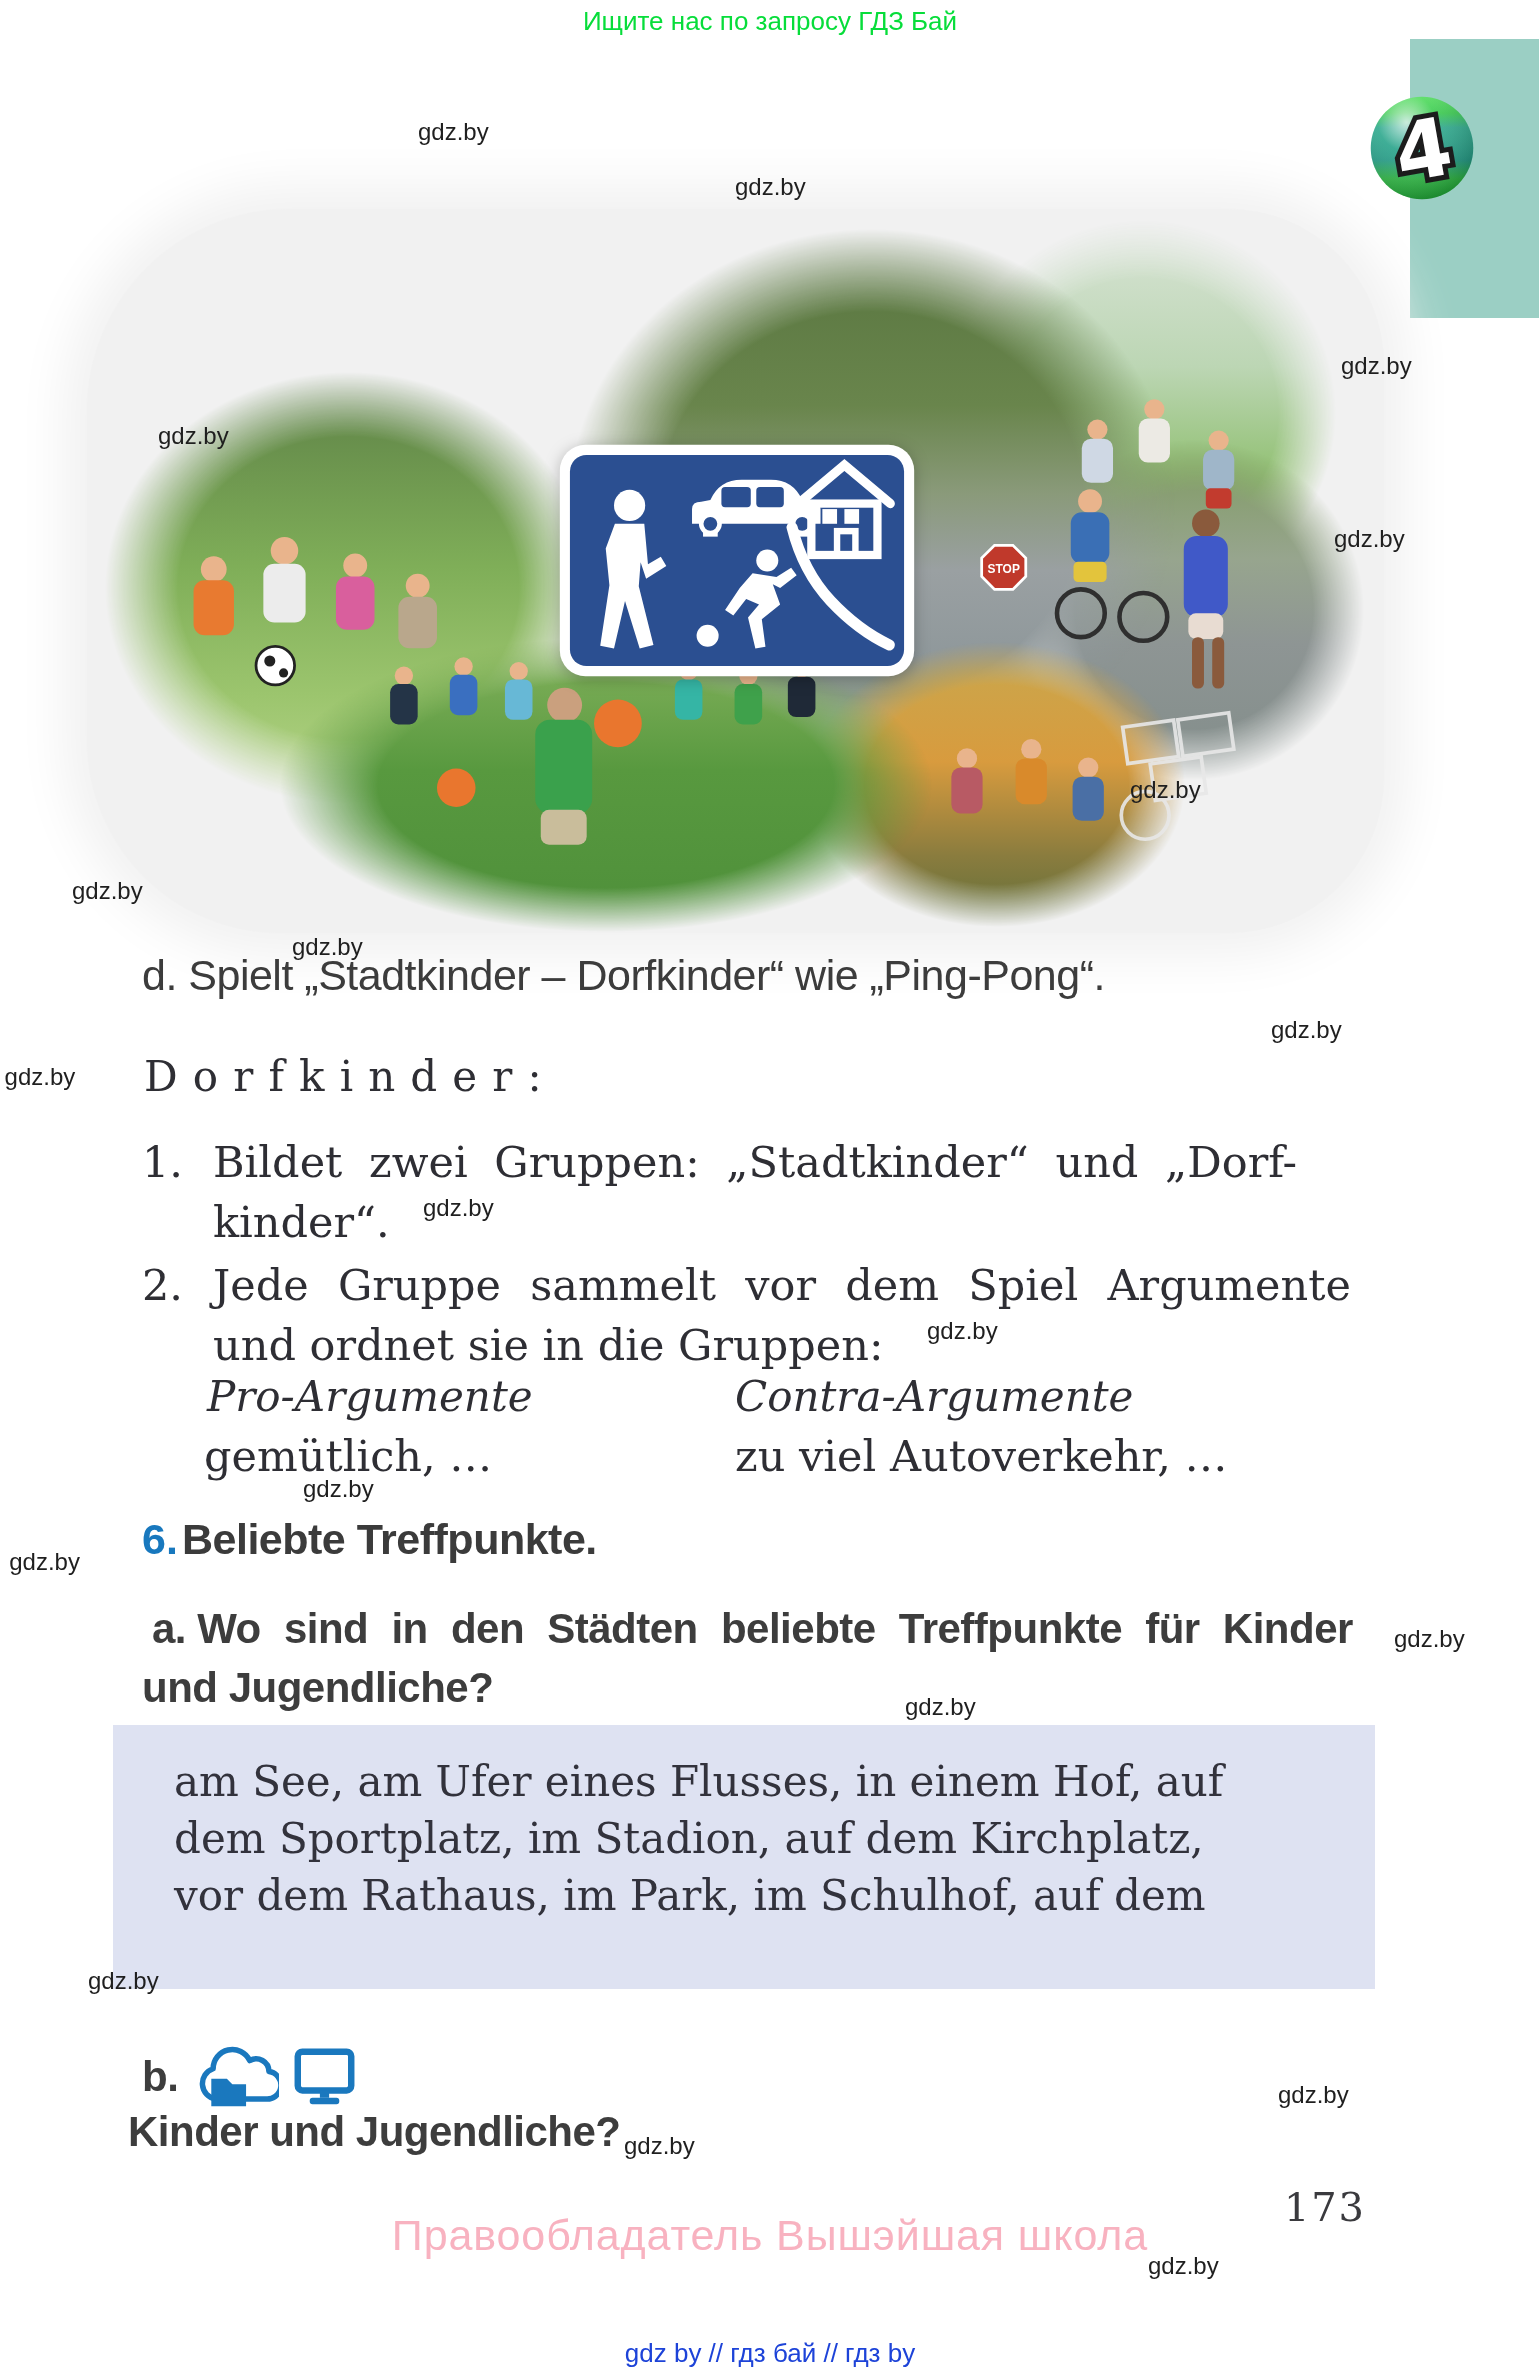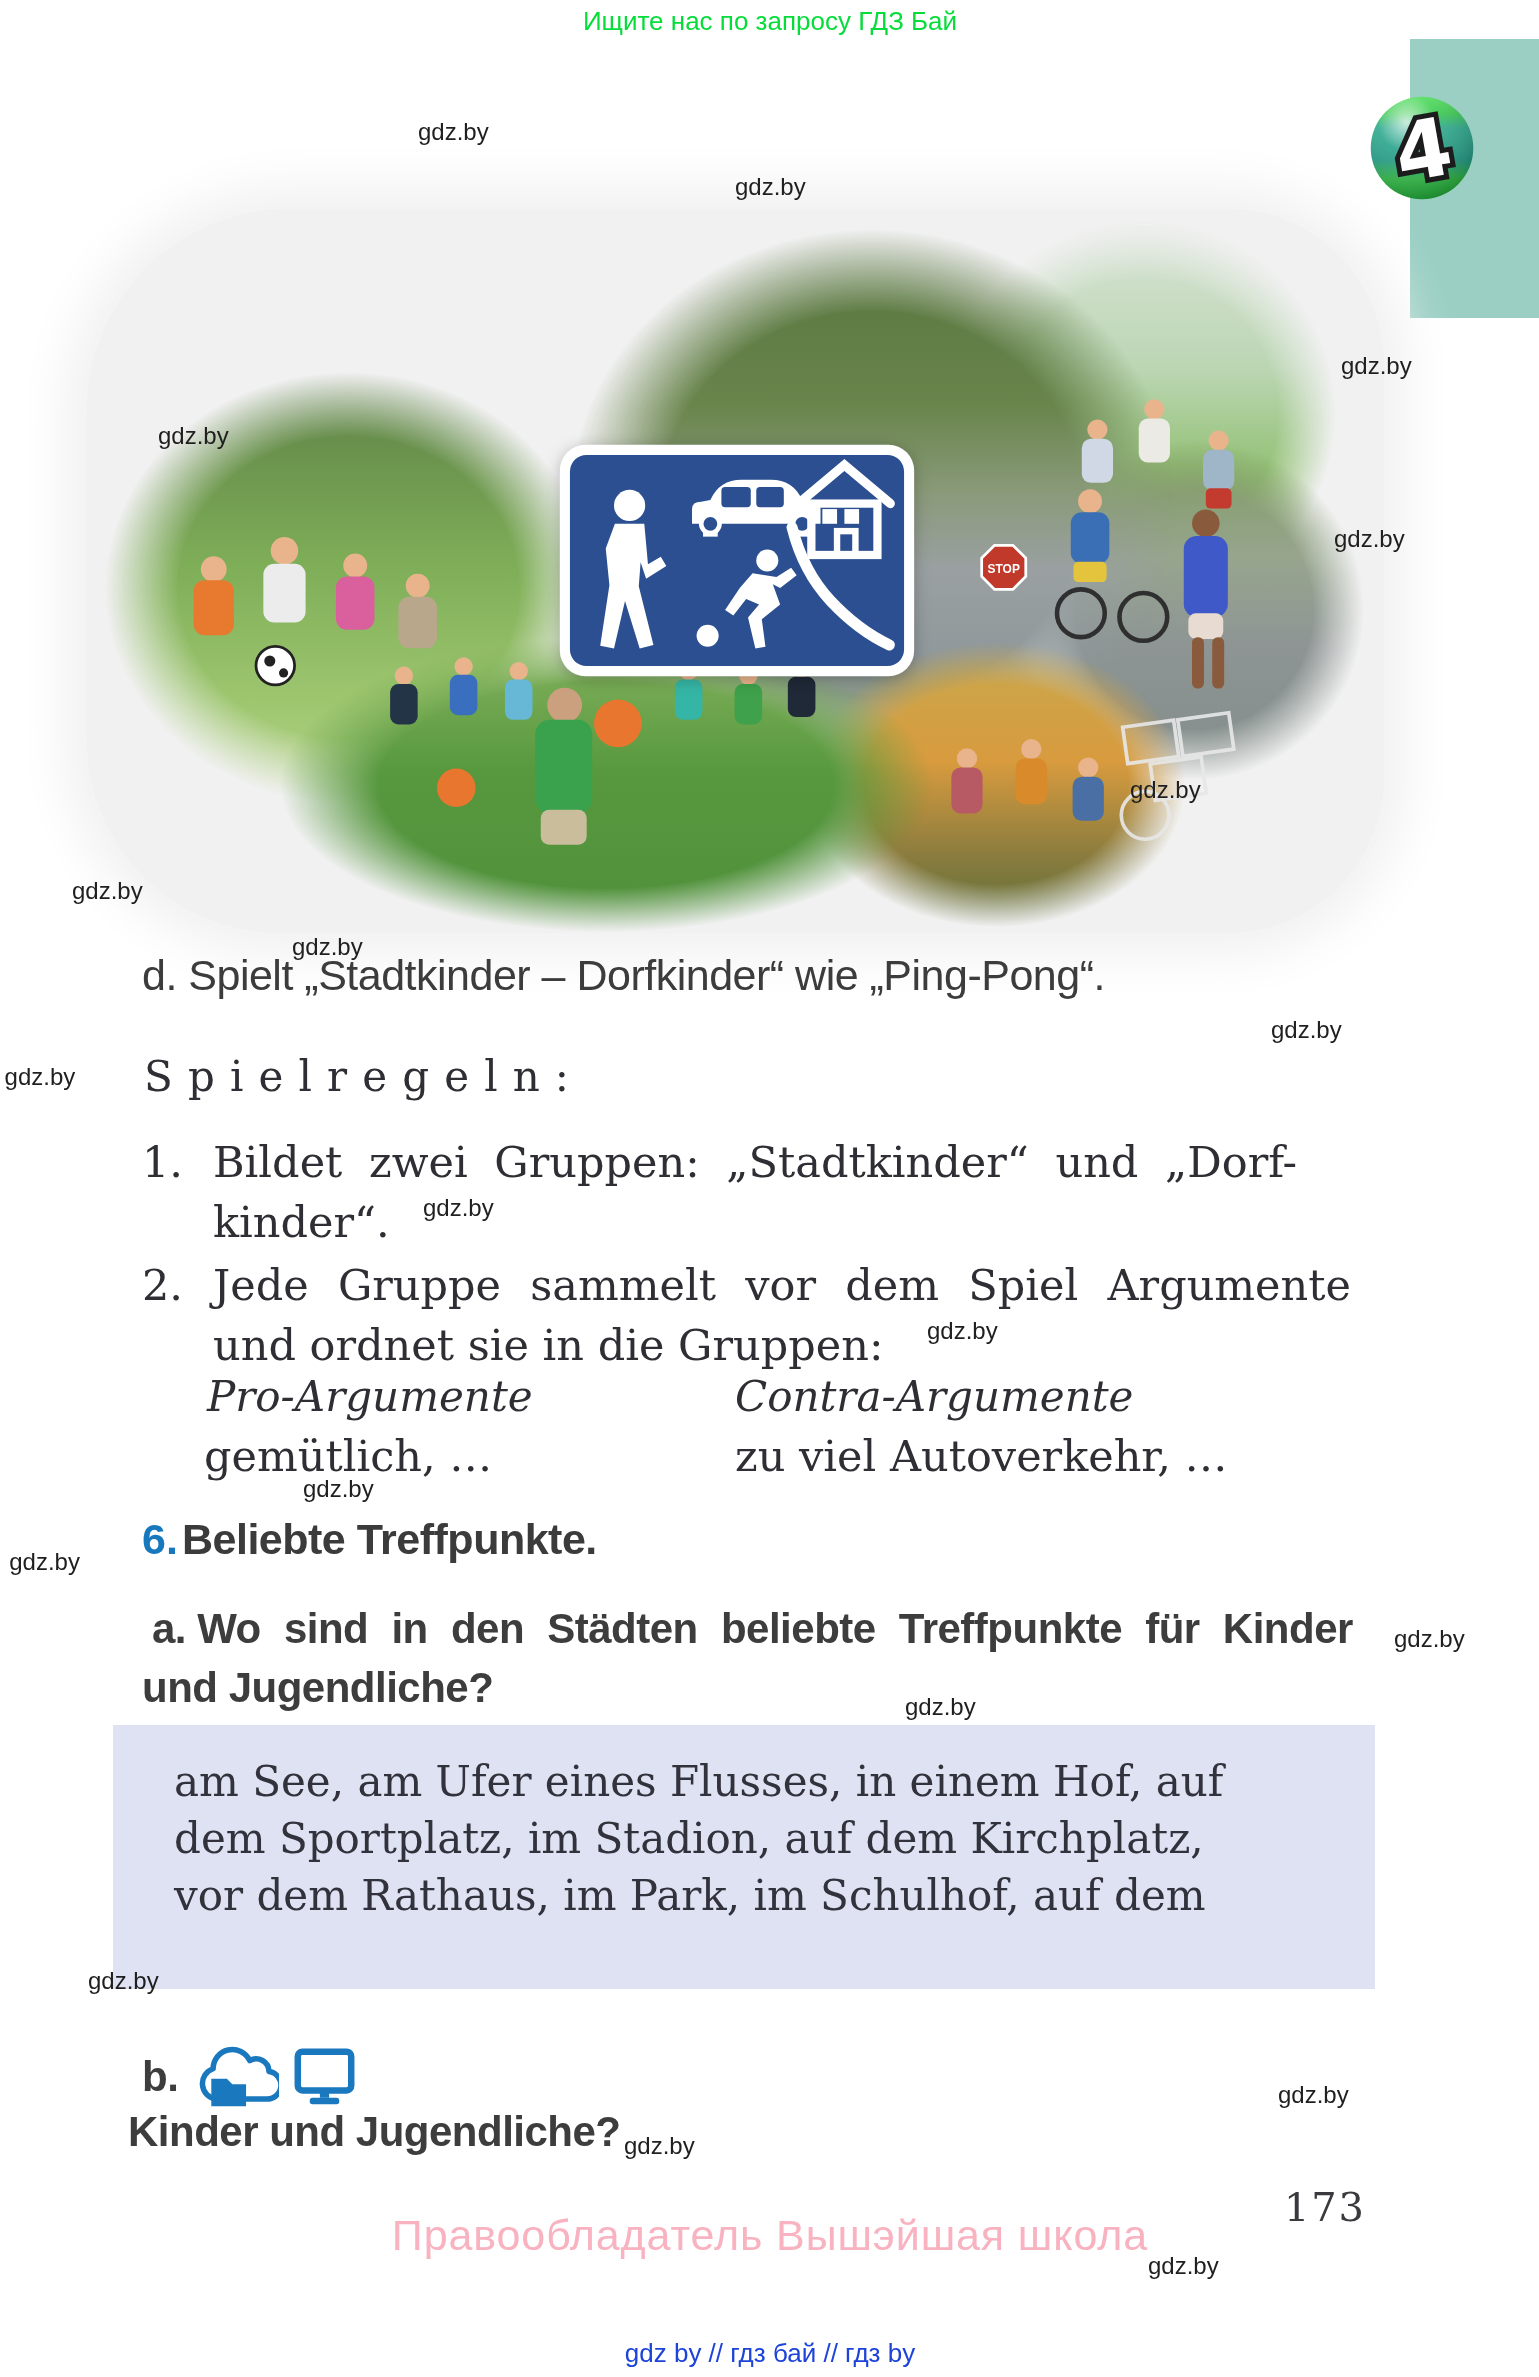--- a/index.html
+++ b/index.html
@@ -211,21 +211,21 @@
       <circle cx="228" cy="128" r="12"></circle>
       <path d="M212 142 l26 4 16 -10 6 8 -18 14 -8 -4 8 22 -20 16 4 30 -11 2 -8 -34 12 -14 -14 -6 -14 18 -9 -6 16 -24 z"></path>
       <circle cx="163" cy="210" r="12"></circle>
     </g>
 
     <path d="M255 92 q12 48 42 80 t64 48" fill="none" stroke="#ffffff" stroke-width="12" stroke-linecap="round"></path>
   </svg>
 </div>
 
 <div class="line h-d" style="left:142px;top:951px">d. Spielt „Stadtkinder – Dorfkinder“ wie „Ping-Pong“.</div>
-<div class="line serif spaced" style="left:144px;top:1052px">Spielregeln:</div>
+<div class="line serif spaced" style="left:144px;top:1052px">Dorfkinder:</div>
 
 <div class="line serif body-serif" style="left:142px;top:1137px">
   <span class="rno">1.</span><span style="word-spacing:13px">Bildet zwei Gruppen: „Stadtkinder“ und „Dorf-</span>
 </div>
 <div class="line serif body-serif" style="left:213px;top:1197px">kinder“.</div>
 
 <div class="line serif body-serif" style="left:142px;top:1260px">
   <span class="rno">2.</span><span style="word-spacing:15.6px">Jede Gruppe sammelt vor dem Spiel Argumente</span>
 </div>
 <div class="line serif body-serif" style="left:213px;top:1320px">und ordnet sie in die Gruppen:</div>

